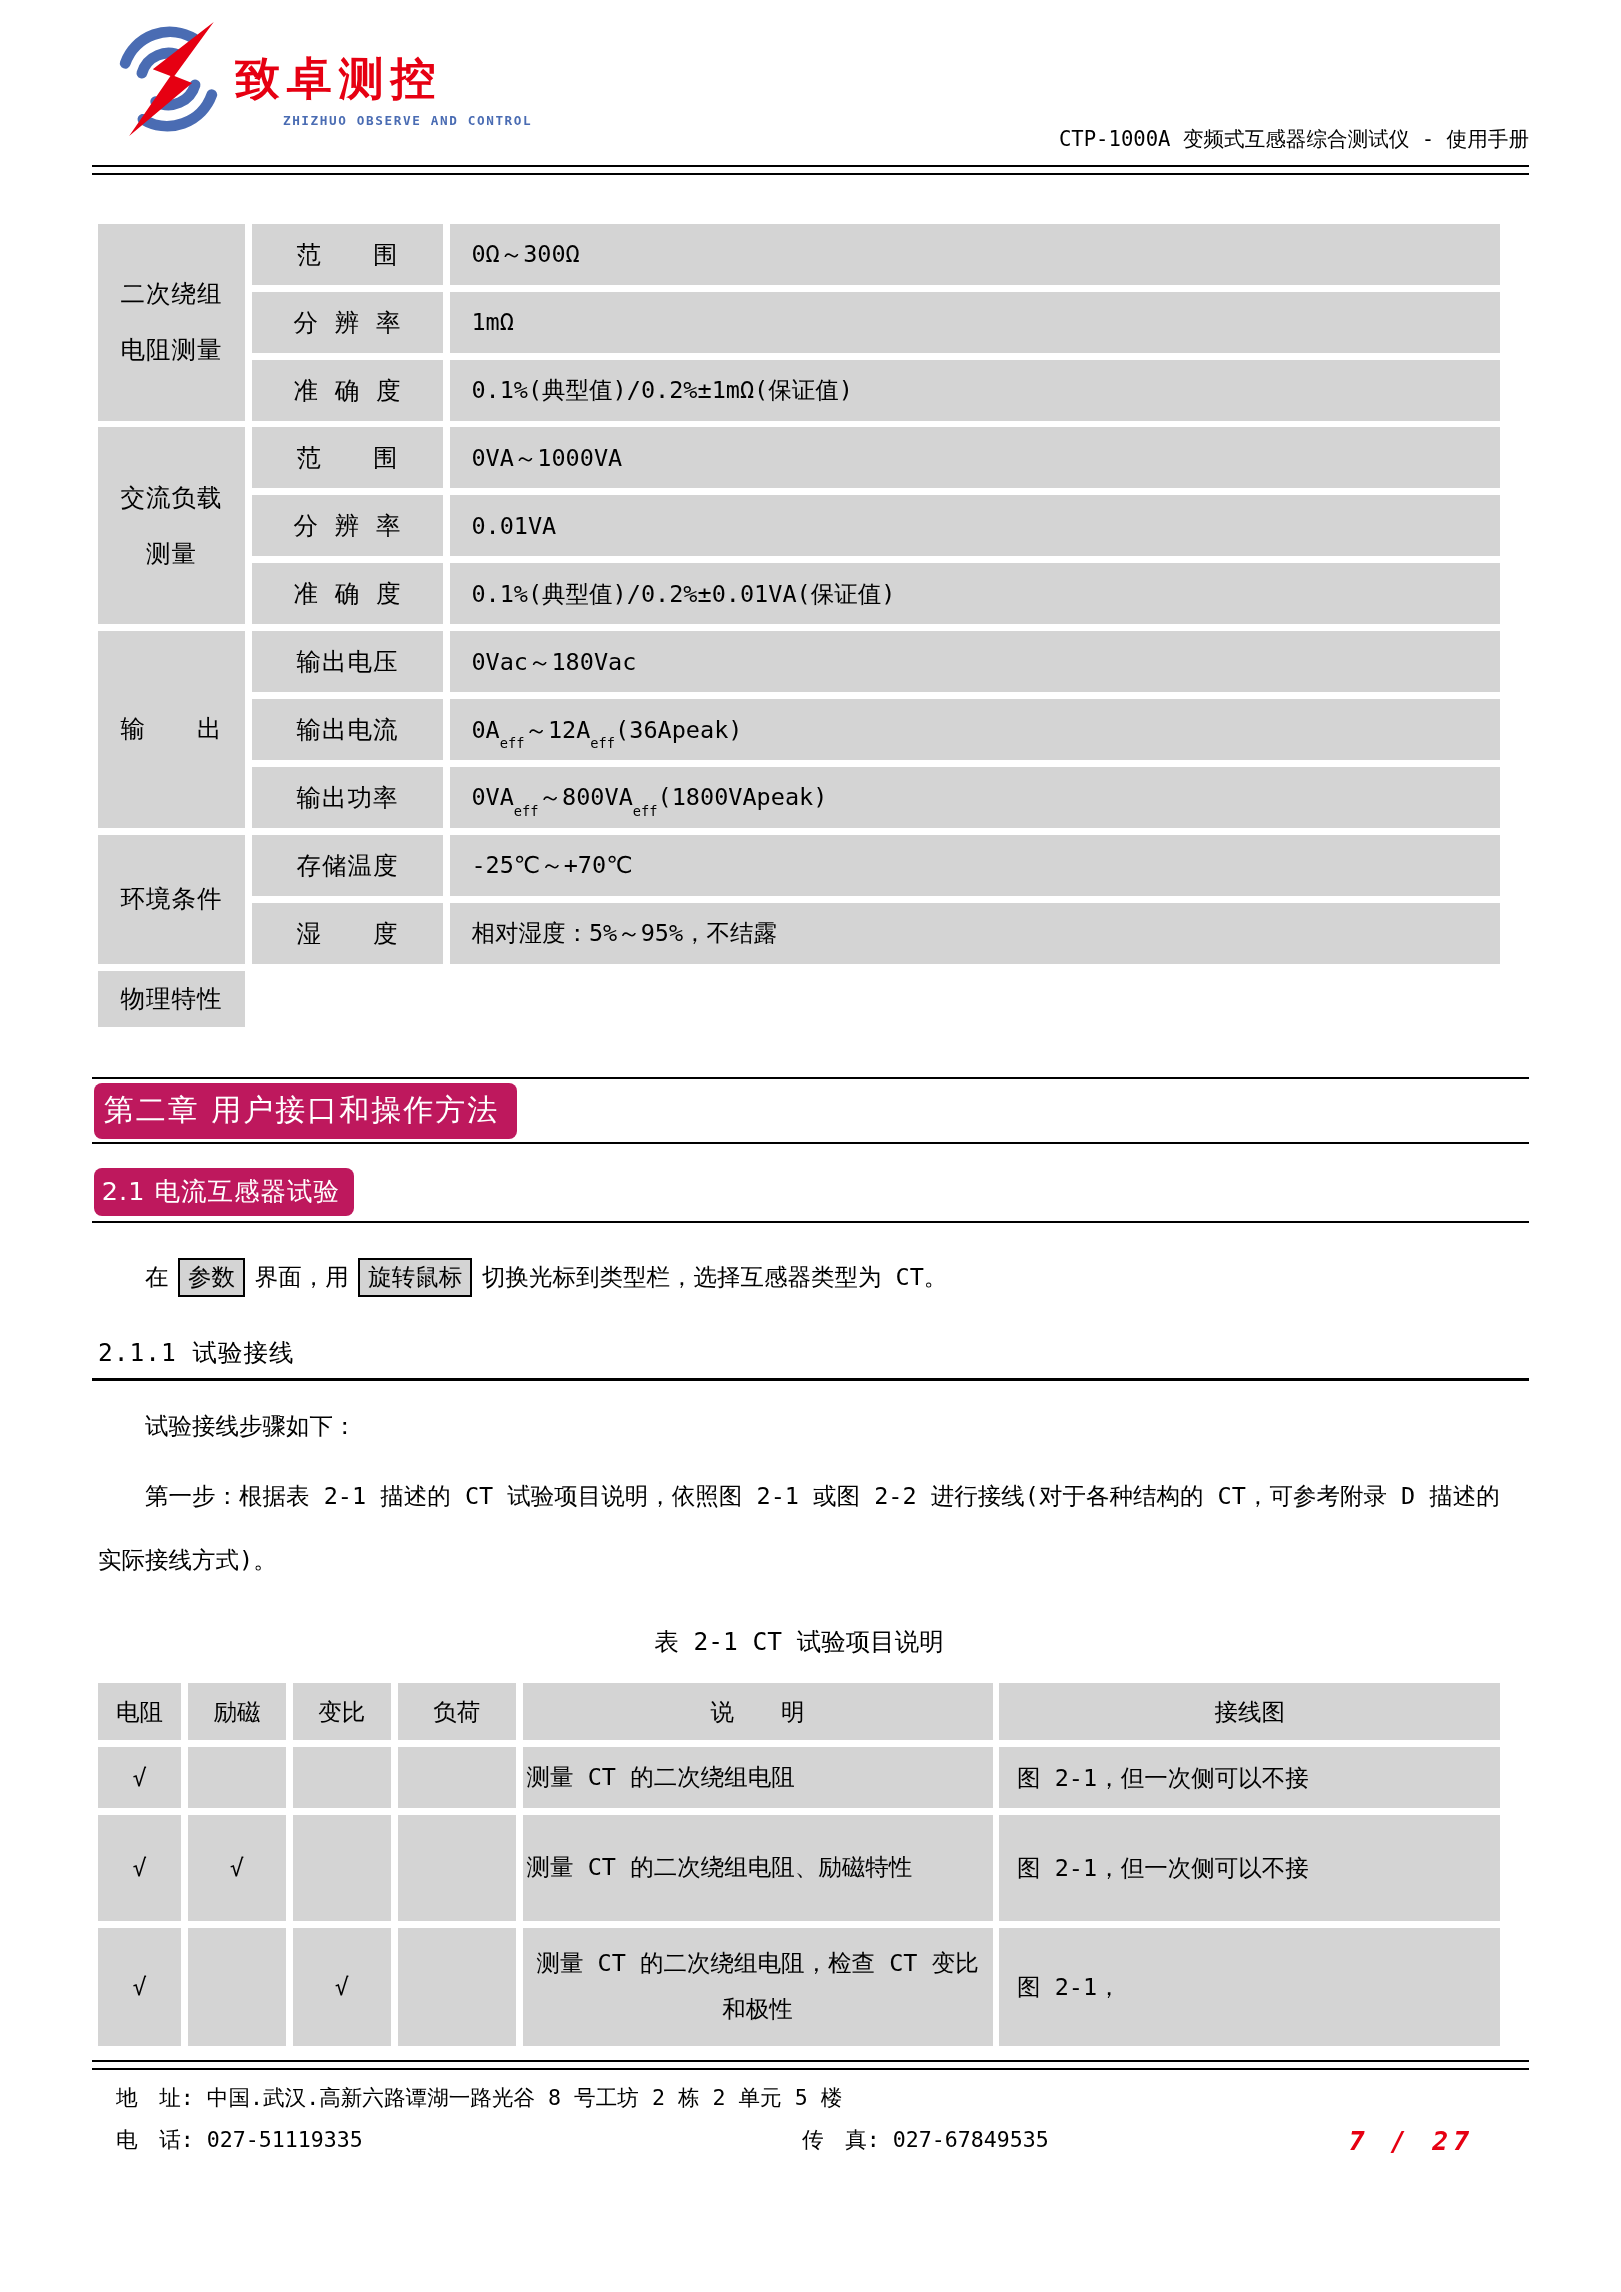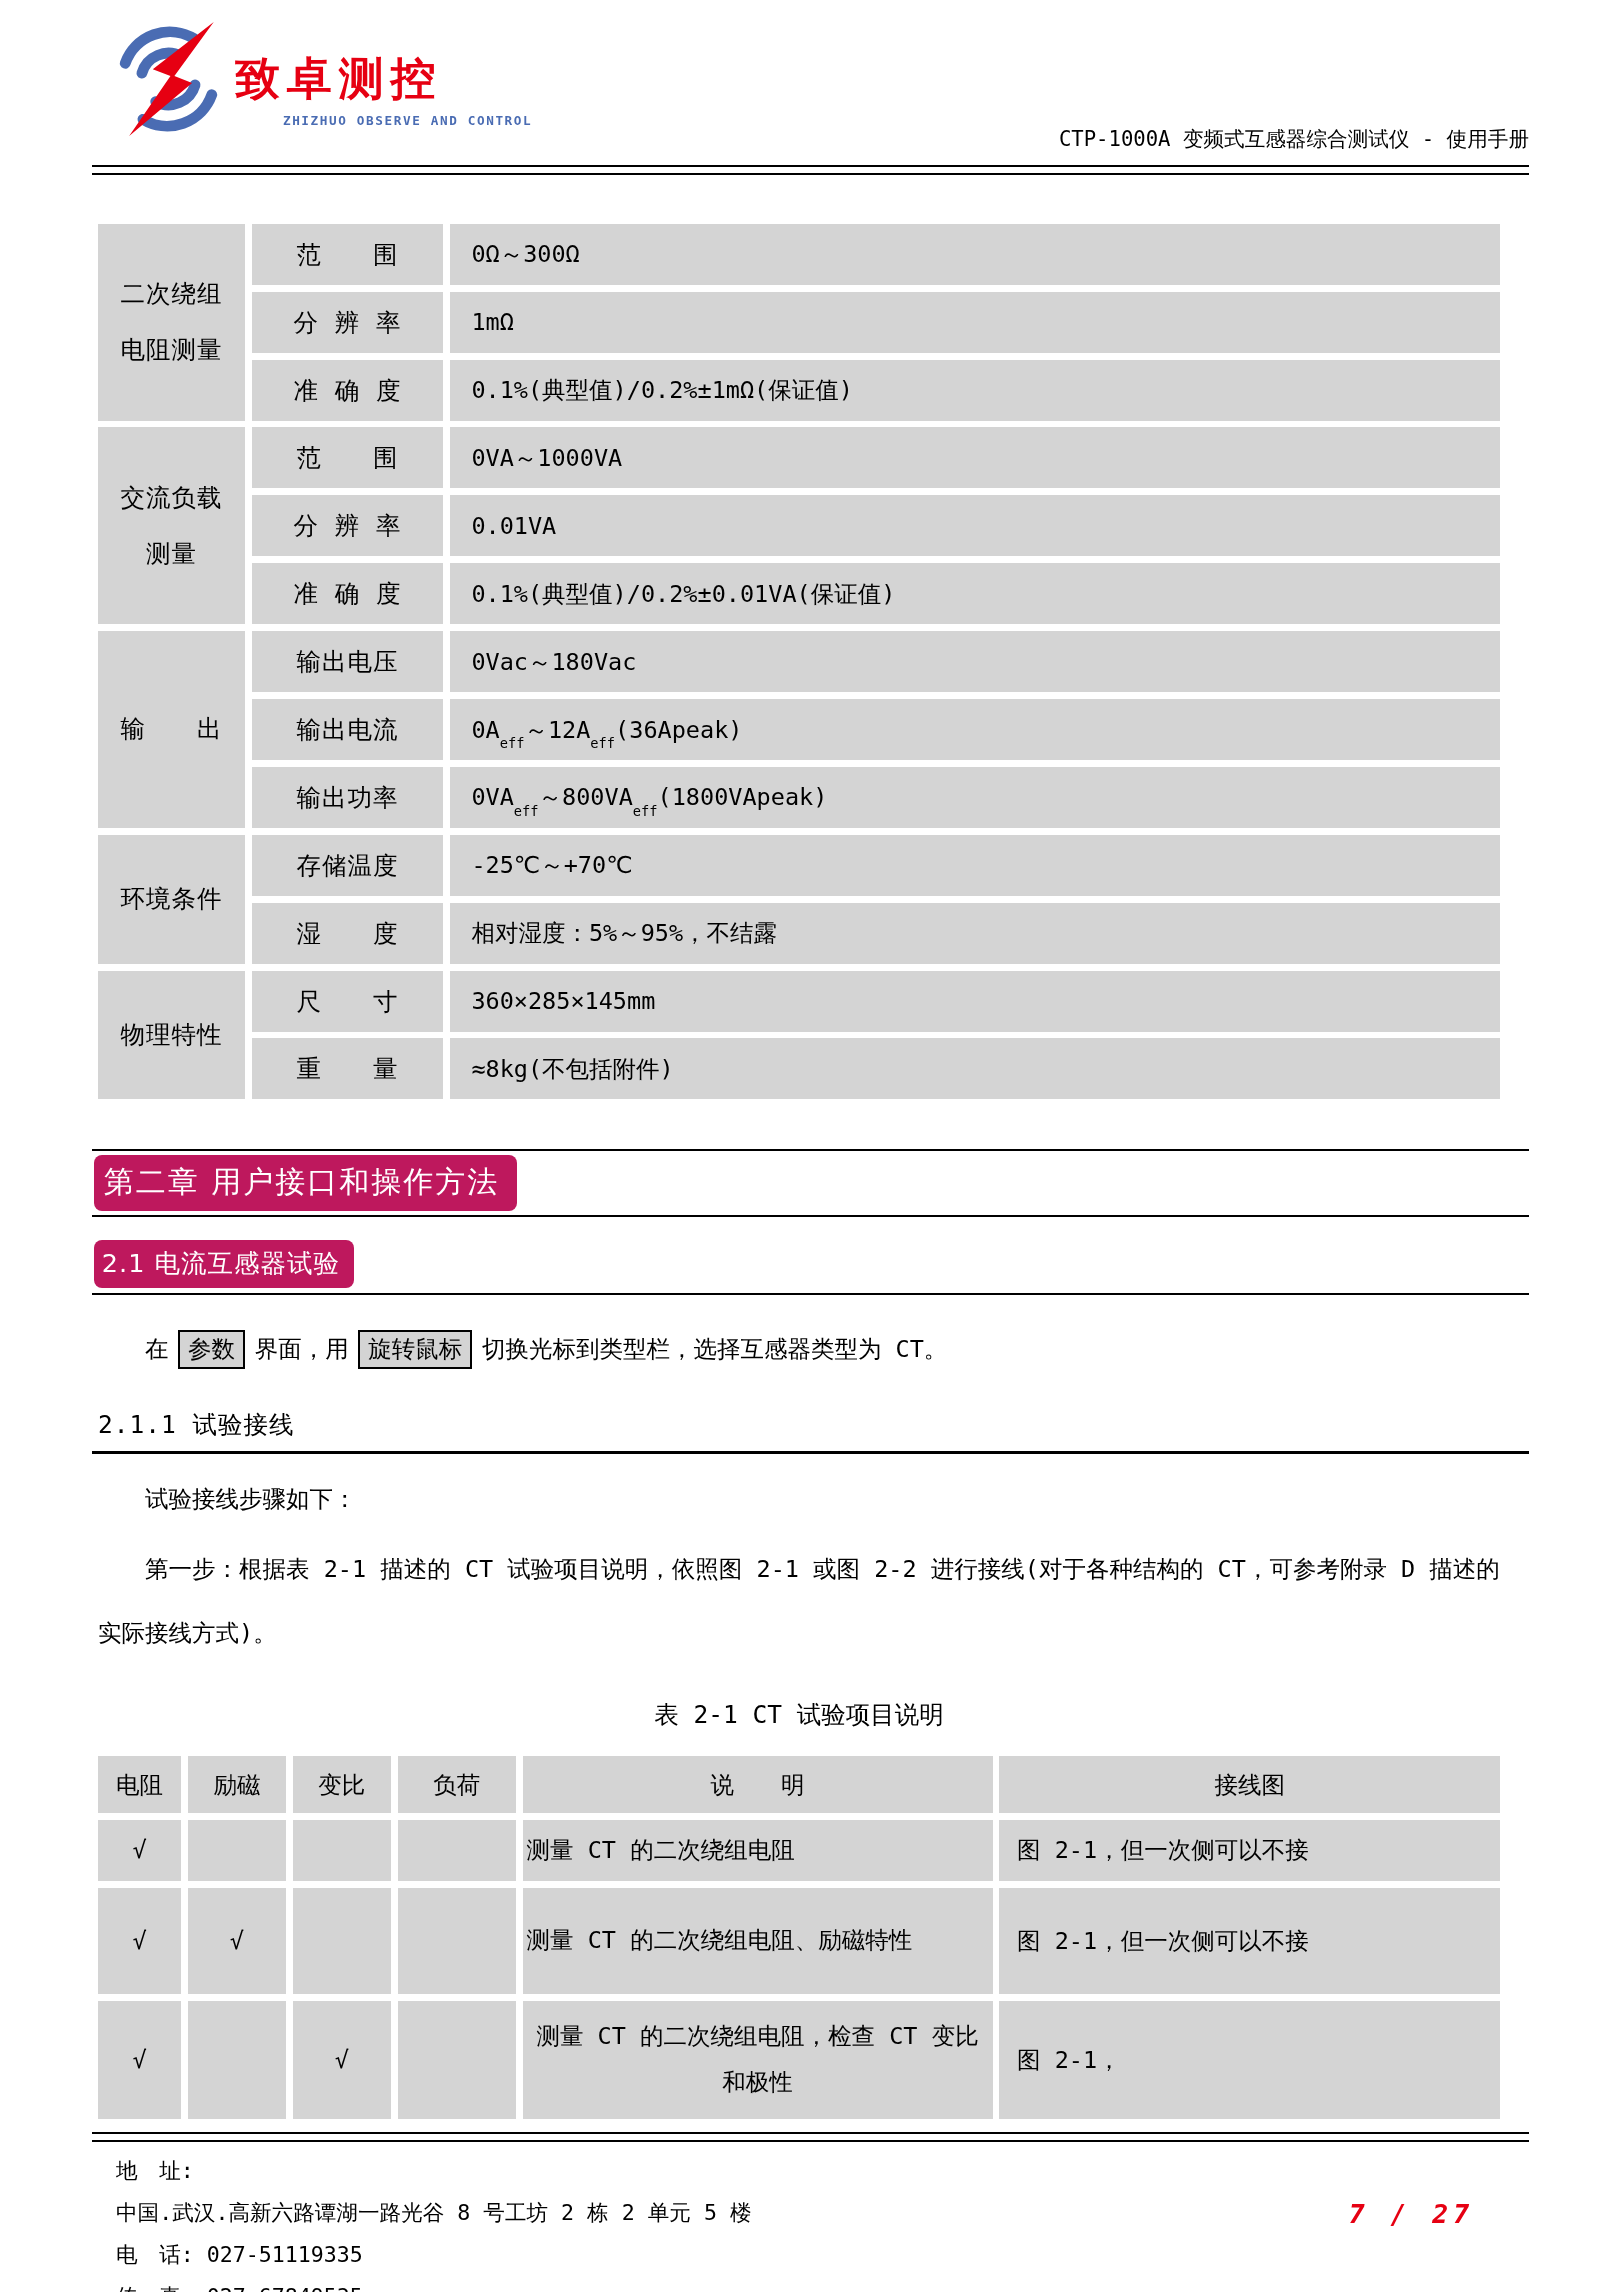--- a/index.html
+++ b/index.html
@@ -55,21 +55,21 @@
   .t21-row { display:flex; gap:6.9px; }
   .t21 .c { background:#d4d4d4; display:flex; align-items:center; justify-content:center; }
   .c1 { width:83px; } .c2 { width:98px; } .c3 { width:98px; } .c4 { width:118px; }
   .c5 { width:470px; } .c6 { flex:1; }
   .t21-head { height:57px; }
   .r1 { height:61px; } .r2 { height:106px; } .r3 { height:118px; }
   .t21 .desc { justify-content:flex-start; padding:0 4px; line-height:1.95; text-align:center; }
   .t21 .diag { justify-content:flex-start; padding-left:17.6px; }
   
   .footer { margin:7.8px 92px 0 116px; font-size:21.6px; line-height:42px; position:relative; }
-  .frow { display:flex;flex-direction:column; }
+  .frow { display:flex; }
   .fpair-left { width:686px; display:flex; }
   .fpair-right { display:flex; }
   .flabel { white-space:pre; }
   .pagenum { position:absolute; right:55px; top:43px; color:#e60012; font-style:italic; font-size:26.5px; letter-spacing:4.9px; font-weight:bold; }
 </style>
 </head>
 <body>
 
 <div class="page">
 
@@ -180,30 +180,20 @@
           <div class="sparam">湿　　度</div>
           <div class="sval">相对湿度：5%～95%，不结露</div>
         </div>
       </div>
     </div>
 
     <div class="sgroup">
       <div class="sgroup-label">
         <div>物理特性</div>
       </div>
-      <div class="sgroup-rows">
-        <div class="srow">
-          <div class="sparam">尺　　寸</div>
-          <div class="sval">360×285×145mm</div>
-        </div>
-        <div class="srow">
-          <div class="sparam">重　　量</div>
-          <div class="sval">≈8kg(不包括附件)</div>
-        </div>
-      </div>
     </div>
 
   </div>
 
   <div class="rule ch-rule-top"></div>
   <div class="banner-wrap">
     <div class="banner banner-ch">第二章 用户接口和操作方法</div>
   </div>
   <div class="rule rule-3 ch-rule-bot"></div>
 

